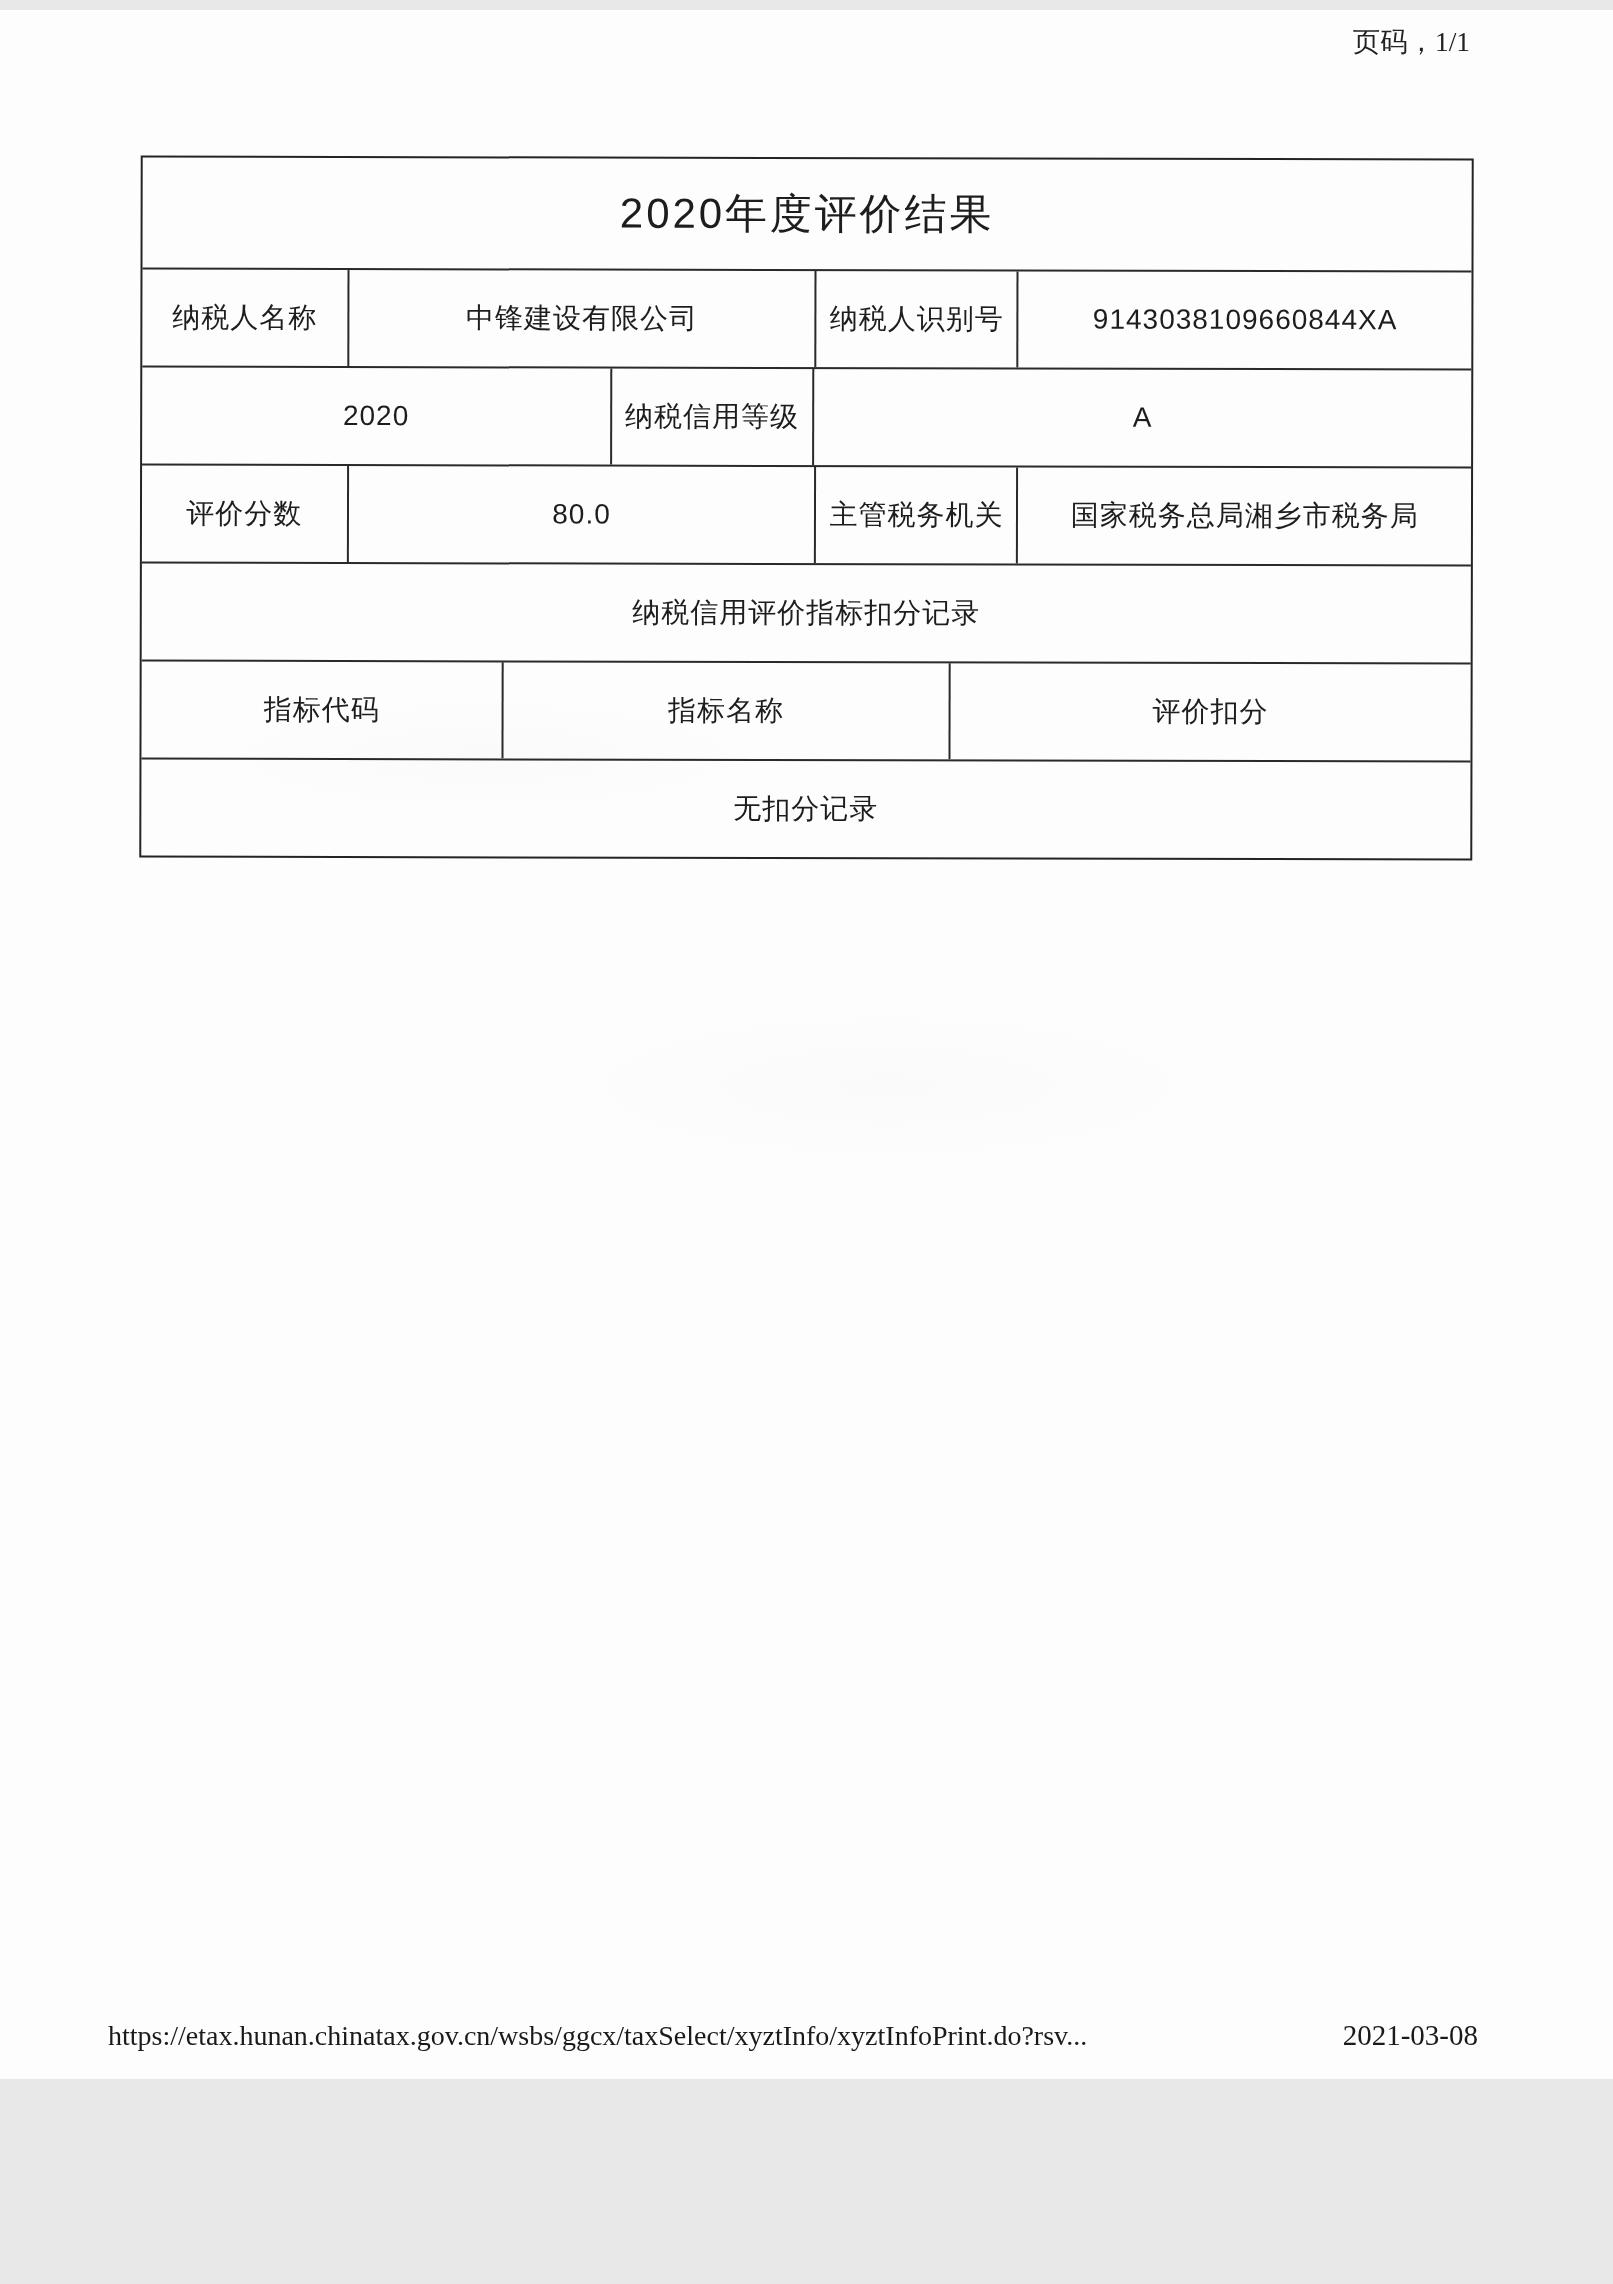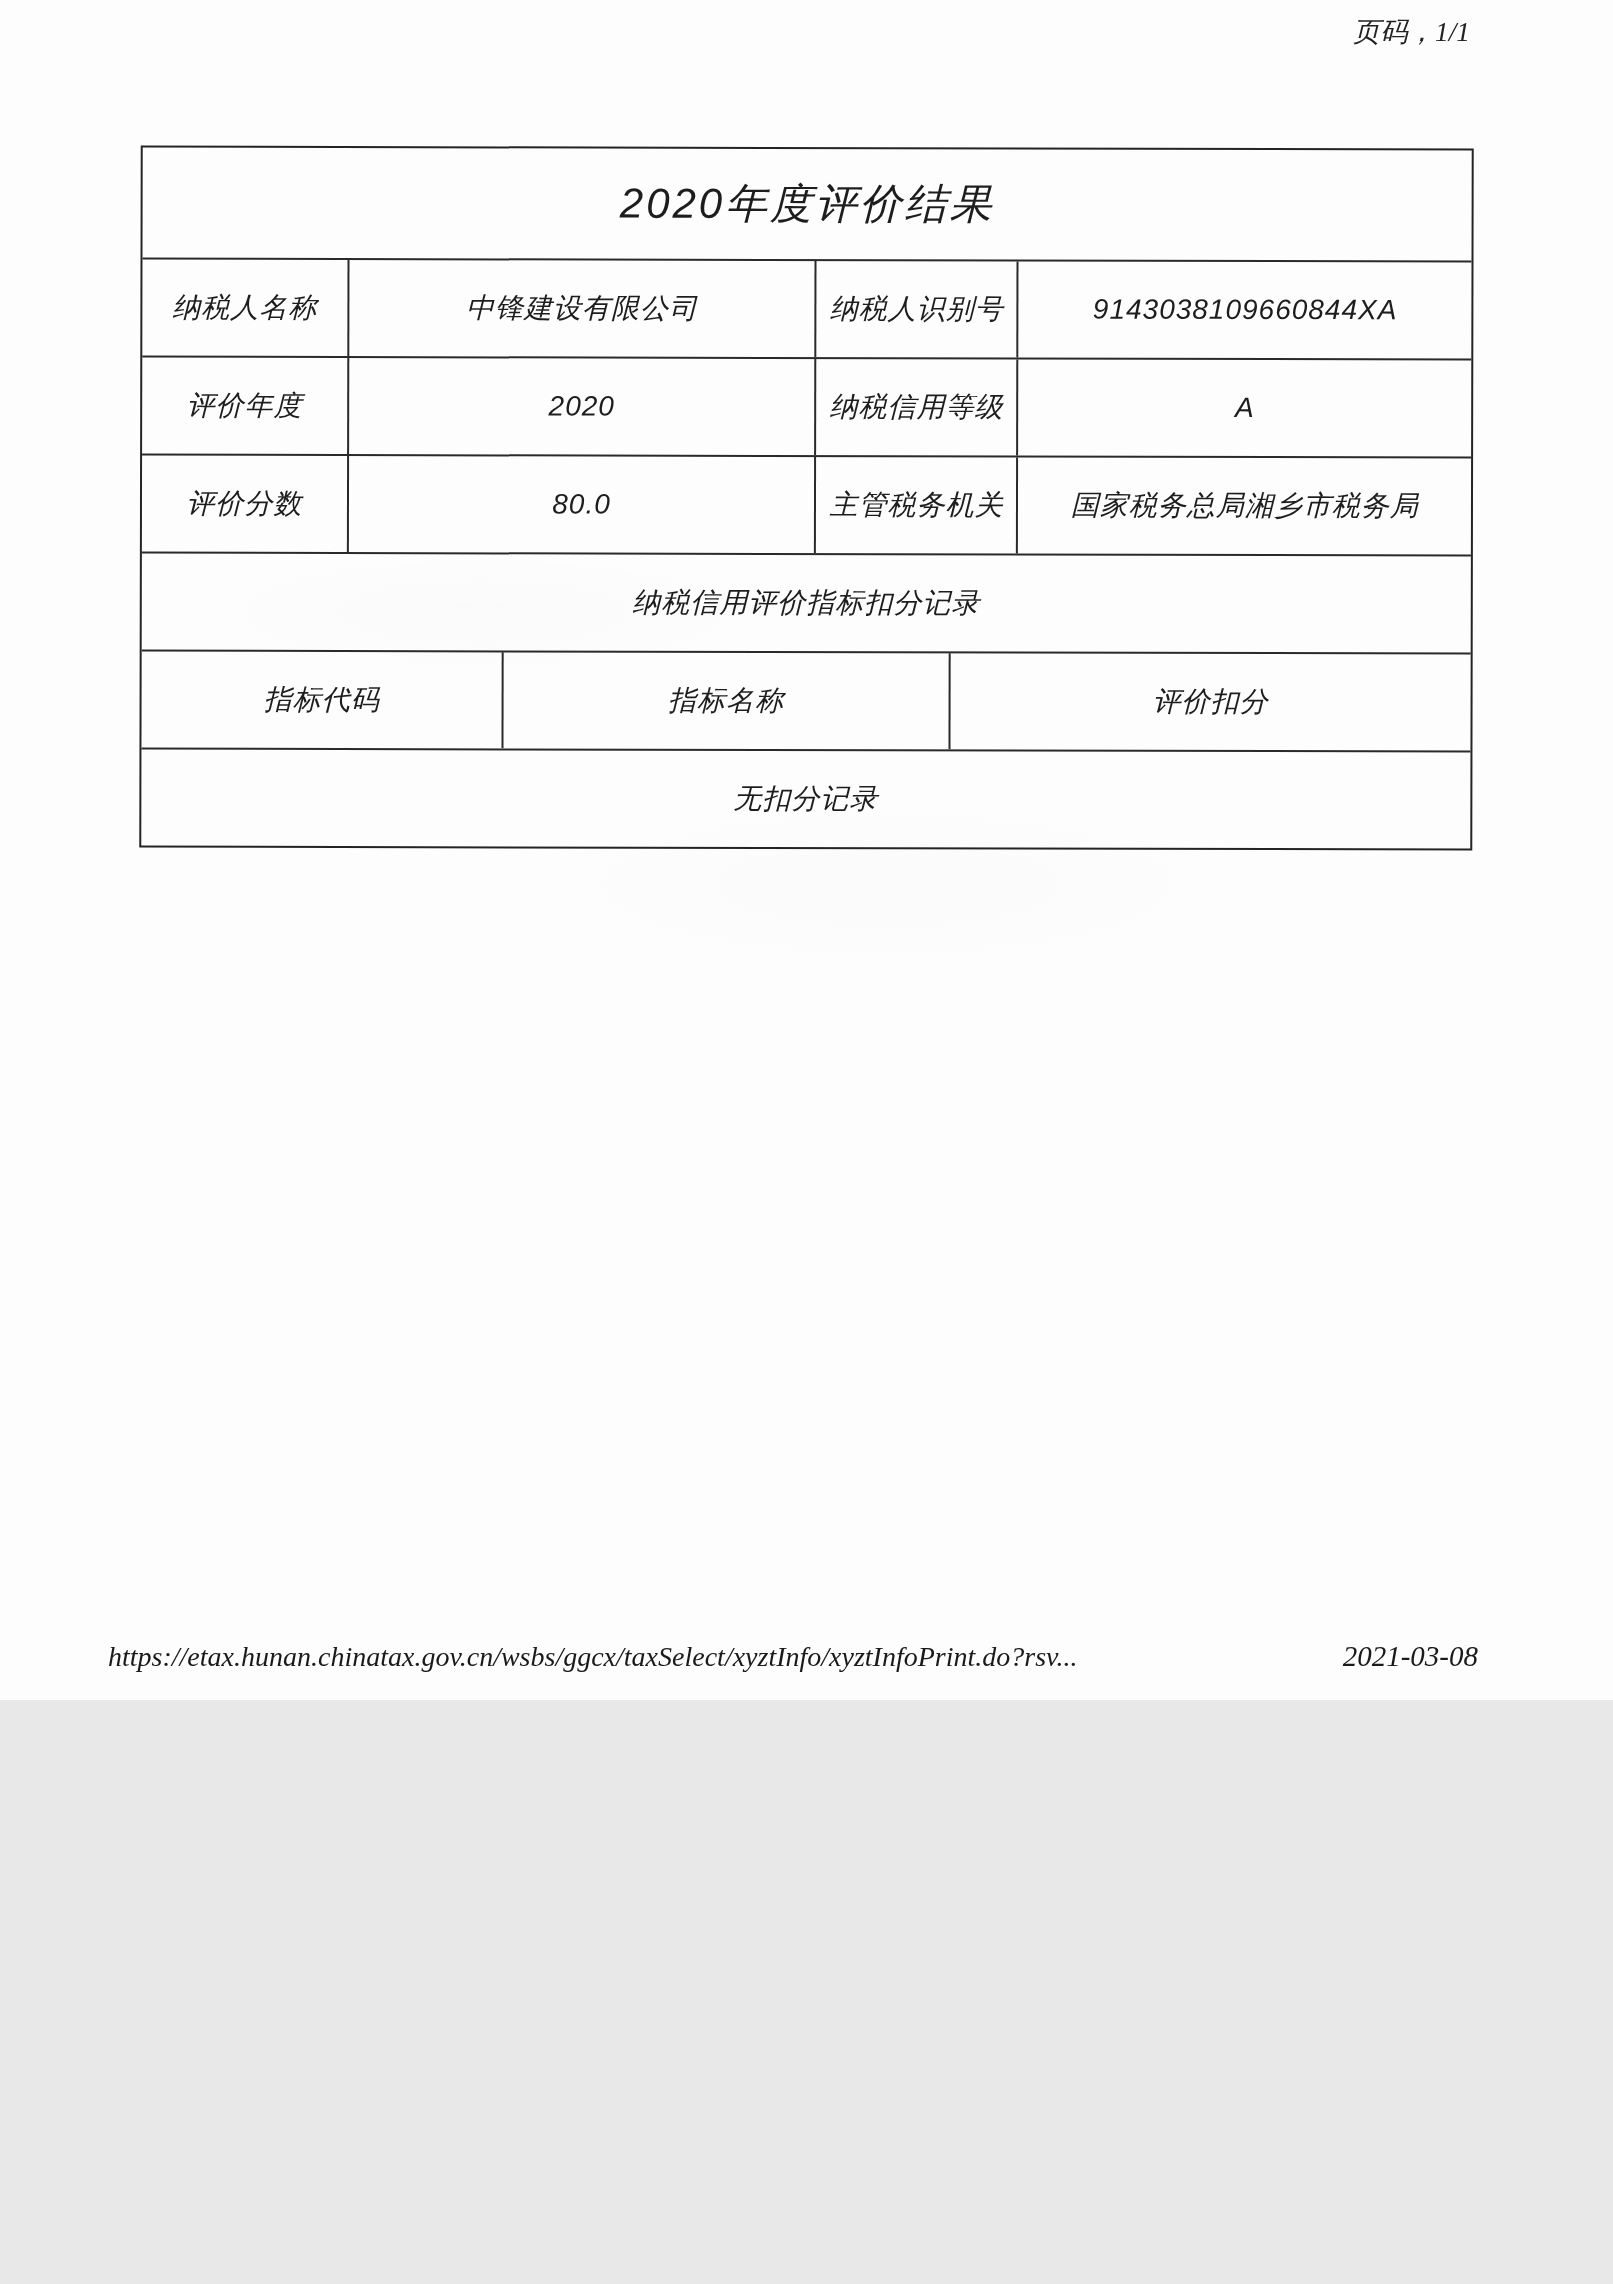--- a/index.html
+++ b/index.html
@@ -1,28 +1,27 @@
 <!DOCTYPE html>
 <html><head>
 <meta charset="utf-8">
 <style>
   html, body { margin: 0; padding: 0; background: #e8e8e8; }
   .page {
     position: relative;
     width: 1613px;
-    height: 1700px;
-    margin: 0 auto;
+    height: 2069px;
+    margin: 10px auto;
     background:
       radial-gradient(ellipse 412px 88px at 30% 36%, rgba(0,0,0,0.012), transparent 70%),
       radial-gradient(ellipse 490px 118px at 55% 52%, rgba(0,0,0,0.010), transparent 70%),
       #fdfdfd;
     color: #1d1d1d;
     font-family: "Liberation Sans", sans-serif;
     overflow: hidden;
-    font-style: italic;
   }
 
   
   .page-header {
     position: absolute;
     top: 13.7px;
     right: 143px;
     font-family: "Liberation Serif", serif;
     font-size: 27.4px;
     color: #222;
@@ -113,21 +112,20 @@
     </div>
 
     <div class="t-row info-row">
       <div class="cell w-label1">纳税人名称</div>
       <div class="cell w-value1">中锋建设有限公司</div>
       <div class="cell w-label2">纳税人识别号</div>
       <div class="cell w-value2">9143038109660844XA</div>
     </div>
 
     <div class="t-row info-row">
-      <div class="cell w-label1">评价年度</div>
       <div class="cell w-value1">2020</div>
       <div class="cell w-label2">纳税信用等级</div>
       <div class="cell w-value2">A</div>
     </div>
 
     <div class="t-row info-row">
       <div class="cell w-label1">评价分数</div>
       <div class="cell w-value1">80.0</div>
       <div class="cell w-label2">主管税务机关</div>
       <div class="cell w-value2">国家税务总局湘乡市税务局</div>

